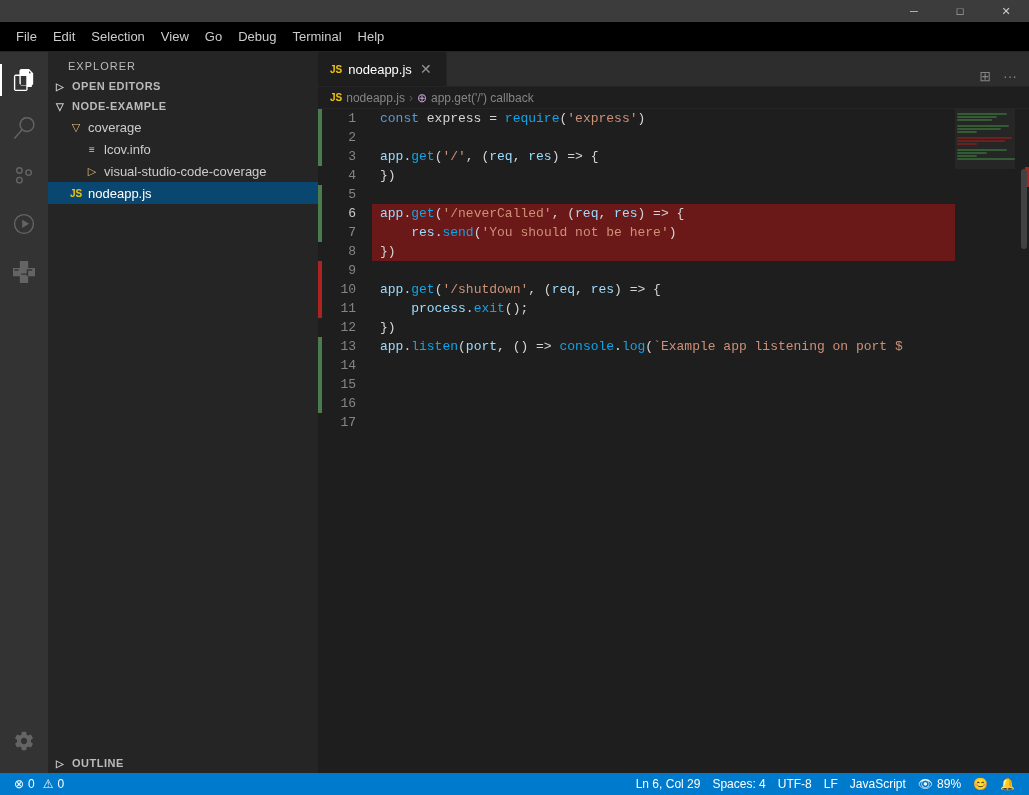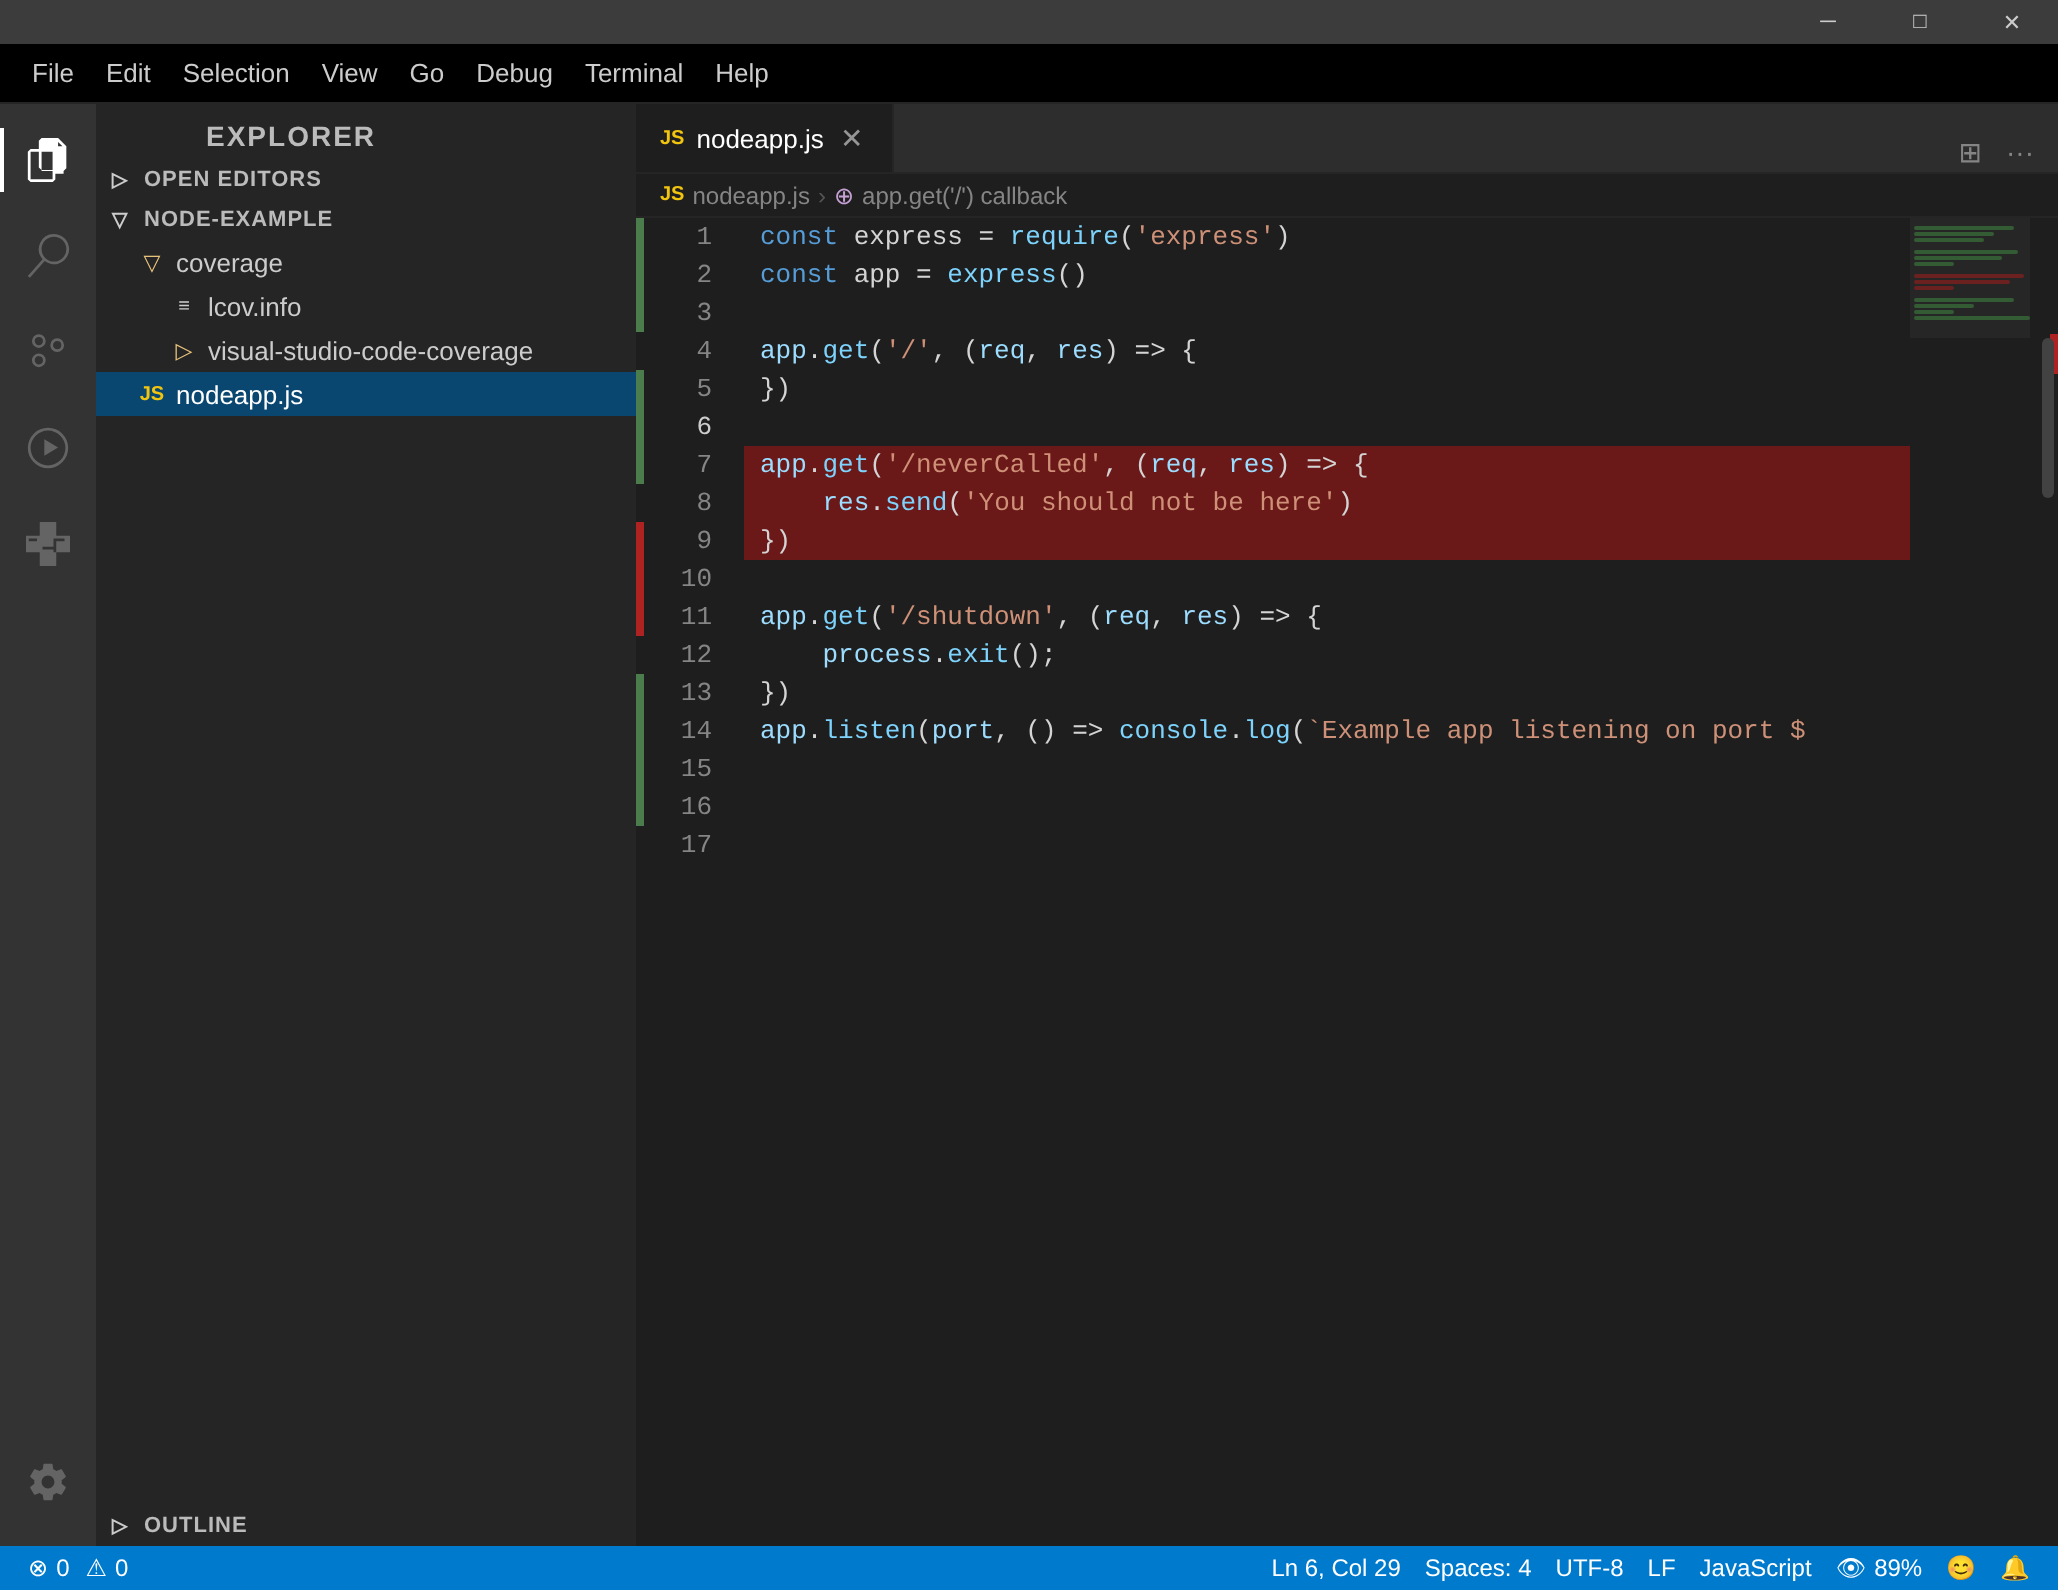--- a/index.html
+++ b/index.html
@@ -110,26 +110,25 @@
     #sidebar {
       width: 270px;
       background: #252526;
       flex-shrink: 0;
       display: flex;
       flex-direction: column;
       overflow: hidden;
     }
     #sidebar-header {
       padding: 8px 12px 4px 20px;
-      font-size: 14px;
-      font-weight: 700;
+      font-size: 11px;
+      font-weight: 400;
       letter-spacing: 1px;
       color: #bbbbbb;
       text-transform: uppercase;
-      margin-left: 35px;
     }
     .sidebar-section-header {
       display: flex;
       align-items: center;
       padding: 4px 8px;
       cursor: pointer;
       font-size: 11px;
       font-weight: 700;
       letter-spacing: 0.5px;
       color: #bbbbbb;
@@ -367,21 +366,21 @@
     .status-right {
       margin-left: auto;
       display: flex;
       align-items: center;
     }
 
     
     .kw { color: #569cd6; }
     .var-name { color: #9cdcfe; }
     .str { color: #ce9178; }
-    .fn { color: #7dd3fc; }
+    .fn { color: #0ea5e9; }
     .num { color: #b5cea8; }
     .op { color: #d4d4d4; }
     .punc { color: #d4d4d4; }
     .param { color: #9cdcfe; }
     .tmpl { color: #ce9178; }
     .minimap-lines {
       padding: 4px 2px;
     }
     .minimap-line {
       height: 2px;
@@ -562,21 +561,20 @@
         <span class="line-num">14</span>
         <span class="line-num">15</span>
         <span class="line-num">16</span>
         <span class="line-num">17</span>
       </div>
 
       <div id="code-content">
 
         <div class="code-line"><span class="kw">const</span><span class="op"> express </span><span class="op">=</span><span class="op"> </span><span class="fn">require</span><span class="punc">(</span><span class="str">'express'</span><span class="punc">)</span></div>
 
-        <div class="code-line"><span class="kw">const</span><span class="op"> app </span><span class="op">=</span><span class="op"> </span><span class="fn">express</span><span class="punc">()</span></div>
 
 
         <div class="code-line"></div>
 
         <div class="code-line"><span class="var-name">app</span><span class="punc">.</span><span class="fn">get</span><span class="punc">(</span><span class="str">'/'</span><span class="punc">, (</span><span class="param">req</span><span class="punc">, </span><span class="param">res</span><span class="punc">) =&gt; {</span></div>
 
 
         <div class="code-line"><span class="punc">})</span></div>
 
         <div class="code-line"></div>

